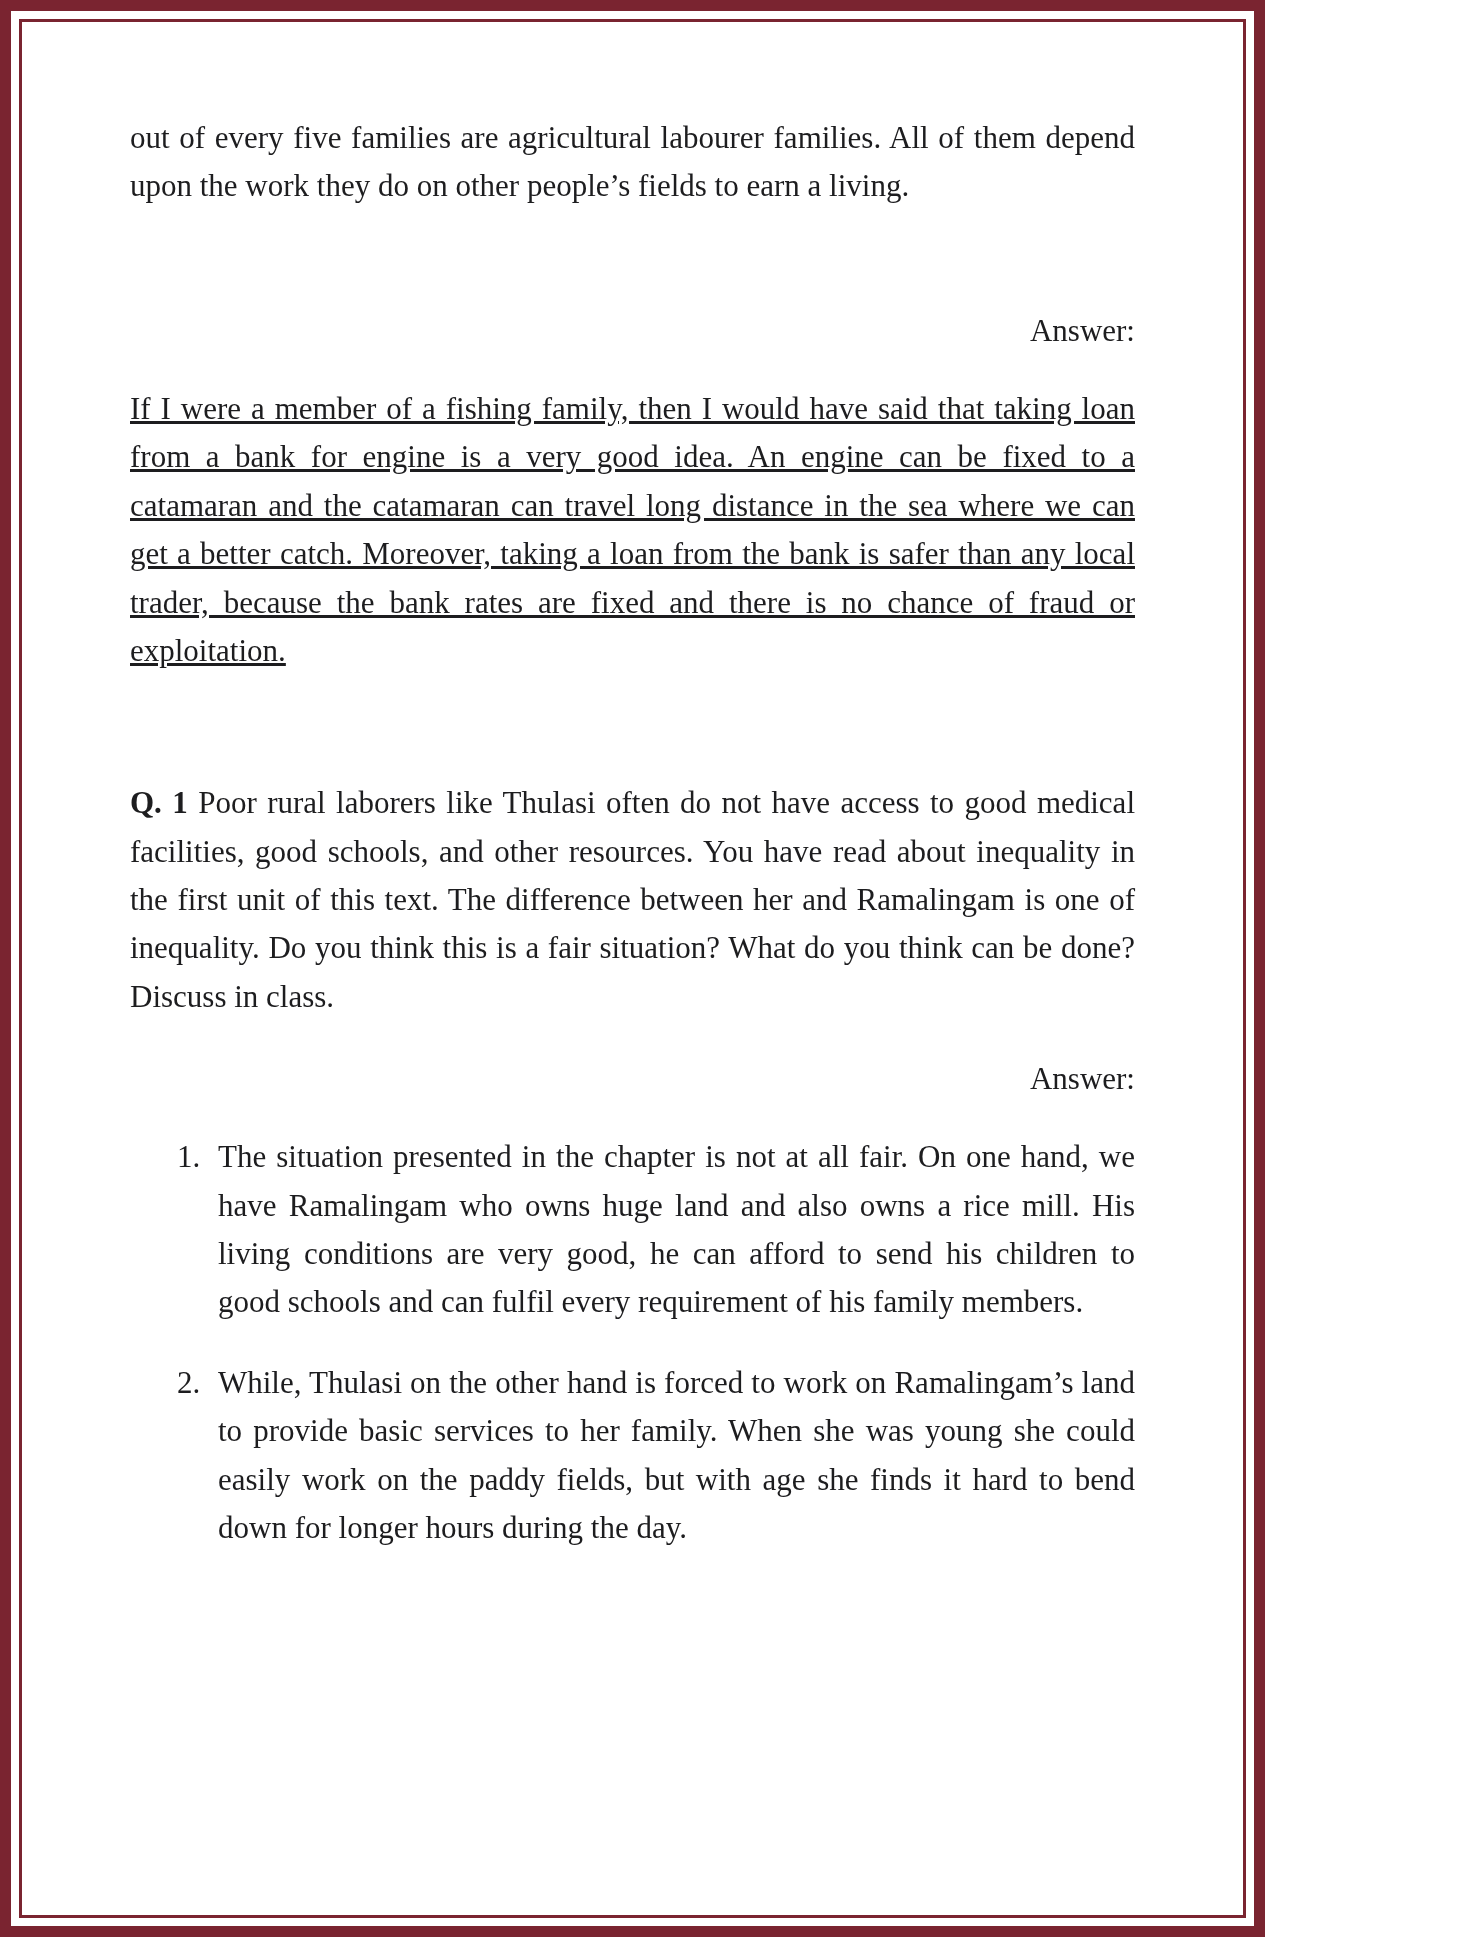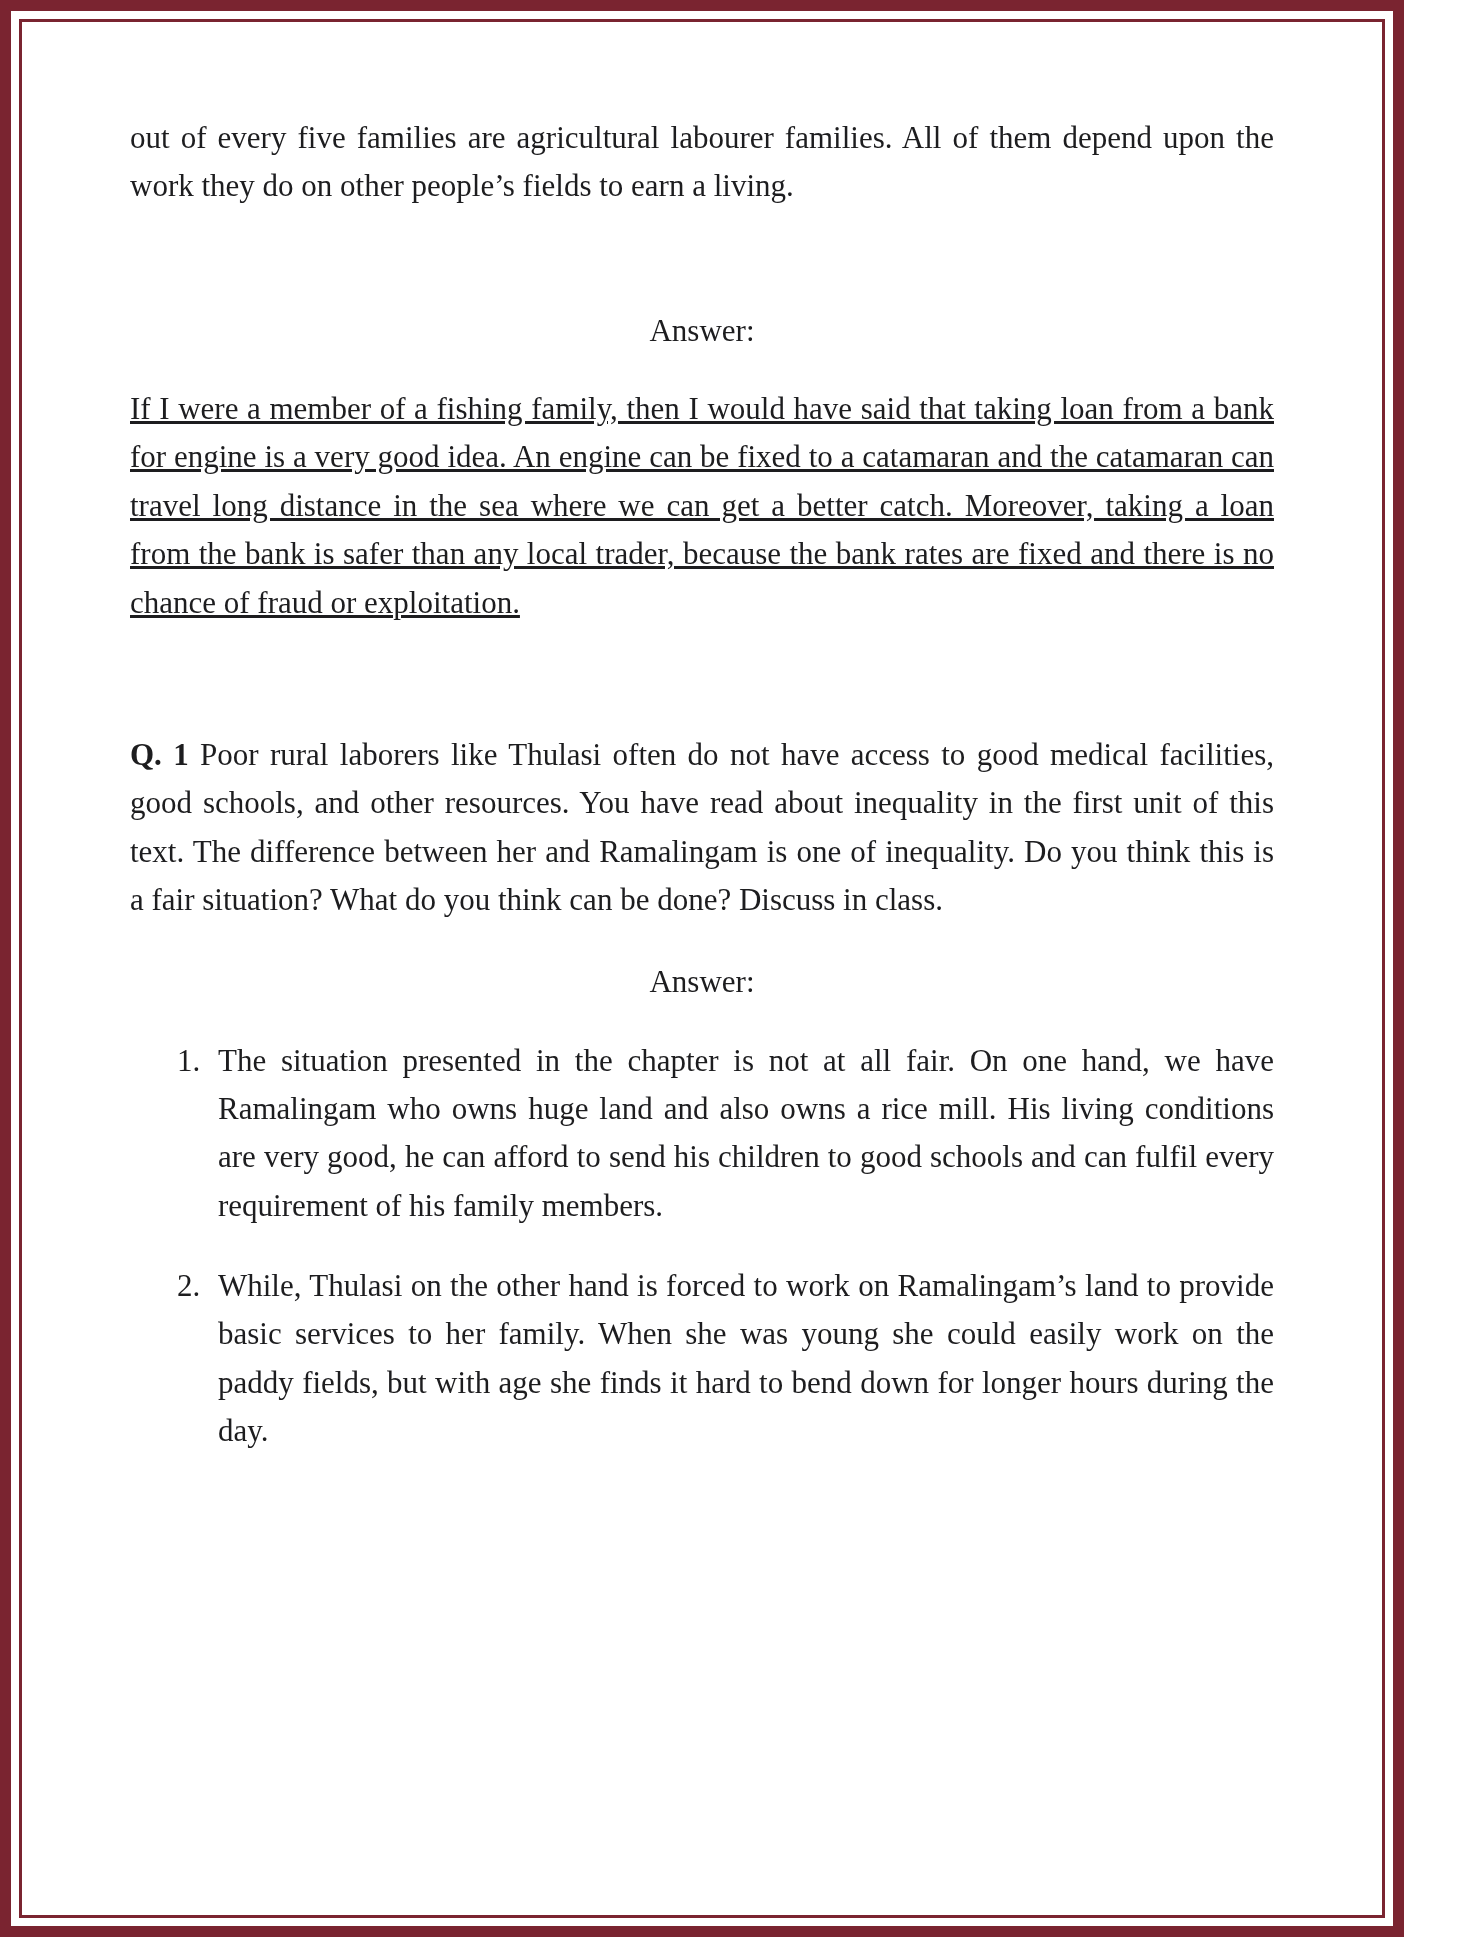--- a/index.html
+++ b/index.html
@@ -3,21 +3,21 @@
 <meta charset="utf-8">
 <style>
   * { margin: 0; padding: 0; box-sizing: border-box; }
   html, body {
     width: 1469px;
     background: #ffffff;
     font-family: "Liberation Serif", "DejaVu Serif", serif;
   }
   .page-wrapper {
     position: relative;
-    width: 1404px;
+    width: 1265px;
     height: 1937px;
     background: #b91c1c;
   }
   .outer-frame {
     position: absolute;
     inset: 0;
     border: 11px solid #7a2430;
     padding: 8px;
     background: #ffffff;
   }
@@ -39,21 +39,21 @@
     margin-bottom: 96px;
   }
   .question-paragraph {
     margin-bottom: 34px;
   }
   .question-label {
     font-weight: bold;
   }
   .answer-label {
     margin-bottom: 30px;
-    text-align: center;
+    text-align: right;
   }
   .answer-paragraph {
     margin-bottom: 104px;
     text-decoration: underline;
   }
   .answer-list {
     padding-left: 78px;
   }
   .answer-list li {
     margin-bottom: 32px;

